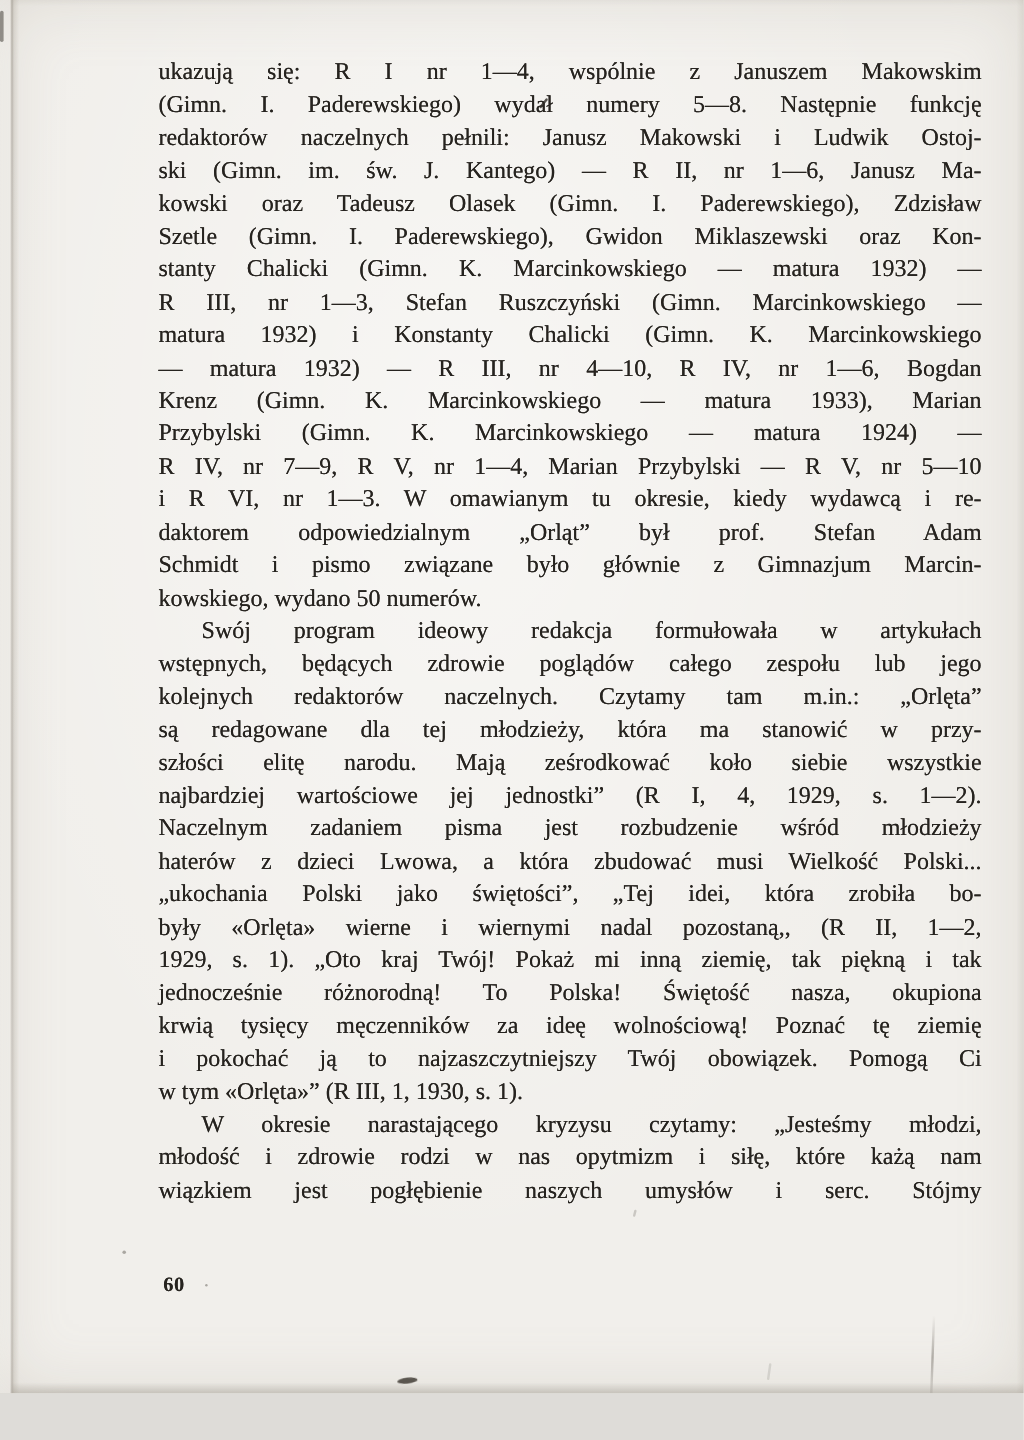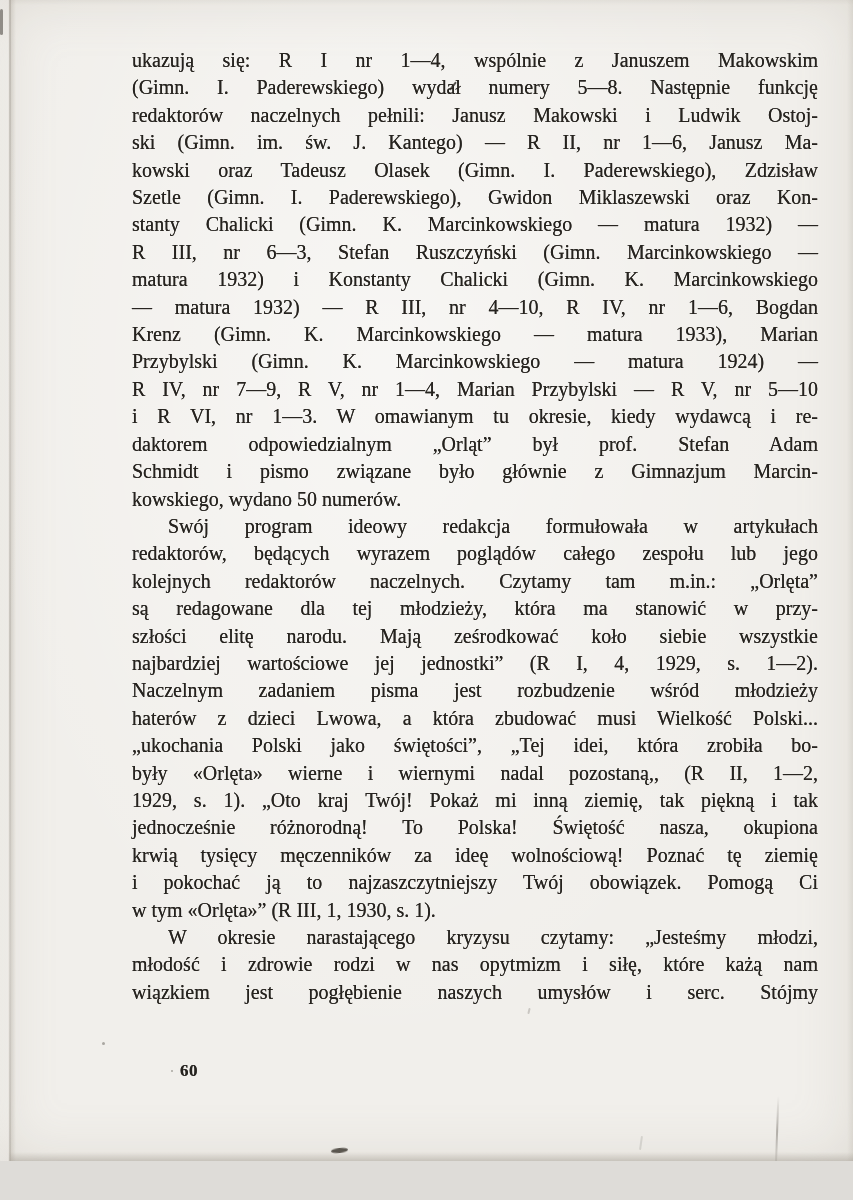--- a/index.html
+++ b/index.html
@@ -30,21 +30,20 @@
     white-space:normal;
     text-shadow:0 0 0.45px rgba(38,35,31,0.85);
   }
   .line.end { text-align-last:left; }
   .line.indent { text-indent:36px; }
   .pagenum {
     position:absolute; left:136px; top:1062px;
     font-size:17px; line-height:1; font-weight:700;
     letter-spacing:0.5px; color:#26231f;
     text-shadow:0 0 0.4px rgba(38,35,31,0.8);
-    margin-left:44px;
   }
   
   .crease {
     position:absolute; left:9px; top:0; width:2px; height:1200px;
     background:linear-gradient(to bottom,
       rgba(152,146,136,0.42) 0%, rgba(152,146,136,0.18) 30%,
       rgba(152,146,136,0.34) 55%, rgba(152,146,136,0.15) 80%,
       rgba(152,146,136,0.38) 100%);
   }
   .edge-sliver {
@@ -79,32 +78,32 @@
   <div class="edge-sliver"></div>
 
   <div class="body-text">
       <div class="line">ukazują się: R I nr 1—4, wspólnie z Januszem Makowskim</div>
       <div class="line">(Gimn. I. Paderewskiego) wydał numery 5—8. Następnie funkcję</div>
       <div class="line">redaktorów naczelnych pełnili: Janusz Makowski i Ludwik Ostoj-</div>
       <div class="line">ski (Gimn. im. św. J. Kantego) — R II, nr 1—6, Janusz Ma-</div>
       <div class="line">kowski oraz Tadeusz Olasek (Gimn. I. Paderewskiego), Zdzisław</div>
       <div class="line">Szetle (Gimn. I. Paderewskiego), Gwidon Miklaszewski oraz Kon-</div>
       <div class="line">stanty Chalicki (Gimn. K. Marcinkowskiego — matura 1932) —</div>
-      <div class="line">R III, nr 6—3, Stefan Ruszczyński (Gimn. Marcinkowskiego —</div>
+      <div class="line">R III, nr 1—3, Stefan Ruszczyński (Gimn. Marcinkowskiego —</div>
       <div class="line">matura 1932) i Konstanty Chalicki (Gimn. K. Marcinkowskiego</div>
       <div class="line">— matura 1932) — R III, nr 4—10, R IV, nr 1—6, Bogdan</div>
       <div class="line">Krenz (Gimn. K. Marcinkowskiego — matura 1933), Marian</div>
       <div class="line">Przybylski (Gimn. K. Marcinkowskiego — matura 1924) —</div>
       <div class="line">R IV, nr 7—9, R V, nr 1—4, Marian Przybylski — R V, nr 5—10</div>
       <div class="line">i R VI, nr 1—3. W omawianym tu okresie, kiedy wydawcą i re-</div>
       <div class="line">daktorem odpowiedzialnym „Orląt” był prof. Stefan Adam</div>
       <div class="line">Schmidt i pismo związane było głównie z Gimnazjum Marcin-</div>
       <div class="line end">kowskiego, wydano 50 numerów.</div>
       <div class="line indent">Swój program ideowy redakcja formułowała w artykułach</div>
-      <div class="line">redaktorów, będących wyrazem poglądów całego zespołu lub jego</div>
+      <div class="line">wstępnych, będących zdrowie poglądów całego zespołu lub jego</div>
       <div class="line">kolejnych redaktorów naczelnych. Czytamy tam m.in.: „Orlęta”</div>
       <div class="line">są redagowane dla tej młodzieży, która ma stanowić w przy-</div>
       <div class="line">szłości elitę narodu. Mają ześrodkować koło siebie wszystkie</div>
       <div class="line">najbardziej wartościowe jej jednostki” (R I, 4, 1929, s. 1—2).</div>
       <div class="line">Naczelnym zadaniem pisma jest rozbudzenie wśród młodzieży</div>
       <div class="line">haterów z dzieci Lwowa, a która zbudować musi Wielkość Polski...</div>
       <div class="line">„ukochania Polski jako świętości”, „Tej idei, która zrobiła bo-</div>
       <div class="line">były «Orlęta» wierne i wiernymi nadal pozostaną,, (R II, 1—2,</div>
       <div class="line">1929, s. 1). „Oto kraj Twój! Pokaż mi inną ziemię, tak piękną i tak</div>
       <div class="line">jednocześnie różnorodną! To Polska! Świętość nasza, okupiona</div>

